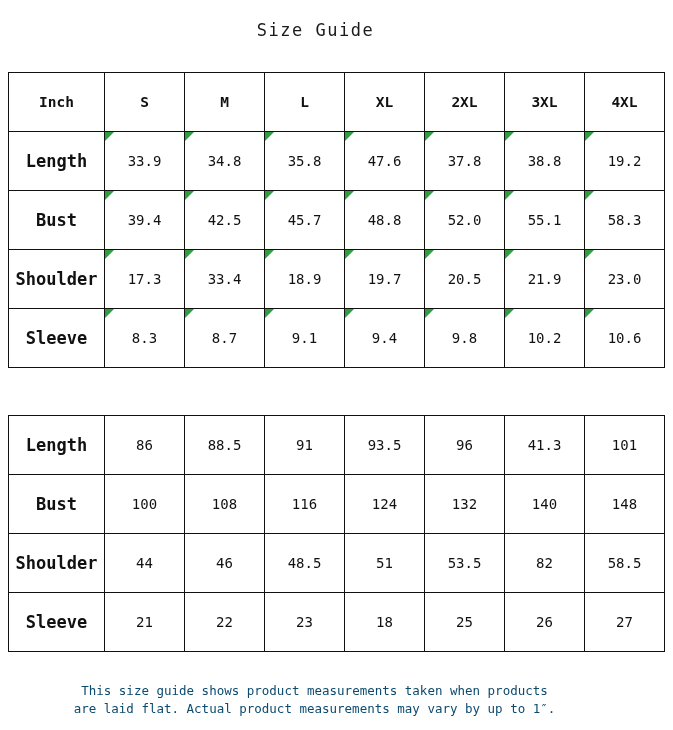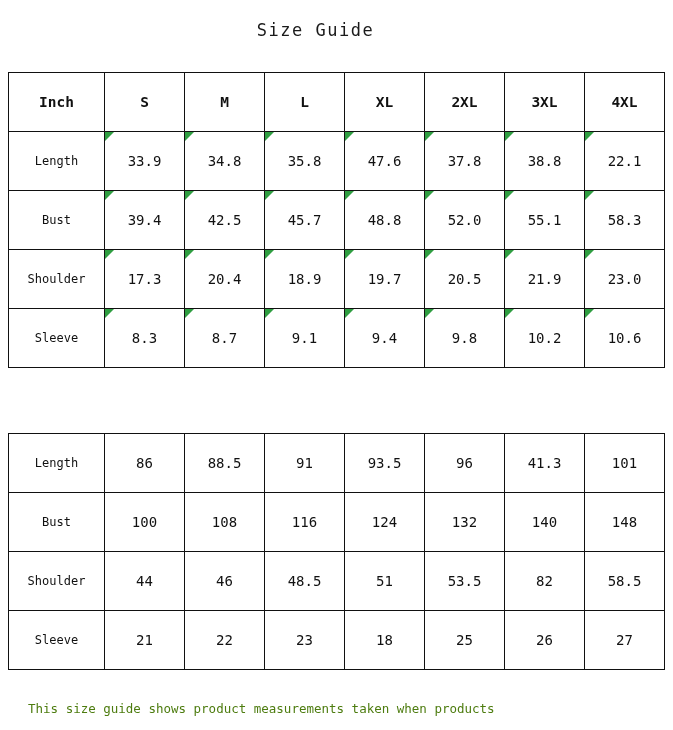--- a/index.html
+++ b/index.html
@@ -50,43 +50,44 @@
     font-size: 14px;
     color: #111111;
     position: relative;
     background: #ffffff;
   }
   td.hdr {
     font-weight: bold;
     font-size: 14.5px;
   }
   td.rowlabel {
-    font-weight: normal;
-    font-size: 12px;
+    font-weight: bold;
+    font-size: 17px;
   }
   
   td.tri::before {
     content: "";
     position: absolute;
     top: 0;
     left: 0;
     width: 0;
     height: 0;
     border-top: 9px solid #2f9e41;
     border-right: 9px solid transparent;
   }
   .gap {
     height: 50px;
   }
   .footnote {
     margin-top: auto;
+    text-align: center;
     font-family: "DejaVu Sans Mono", monospace;
     font-size: 12.5px;
     line-height: 1.45;
-    color: #4d7c0f;
+    color: #0c4a6e;
     padding: 14px 30px 12px 28px;
   }
   .footnote div { white-space: nowrap; }
 </style>
 </head>
 <body>
 
 <div class="page">
 
   <div class="title">Size Guide</div>
@@ -115,36 +116,36 @@
           <td class="hdr">4XL</td>
         </tr>
         <tr>
           <td class="rowlabel">Length</td>
           <td class="tri">33.9</td>
           <td class="tri">34.8</td>
           <td class="tri">35.8</td>
           <td class="tri">47.6</td>
           <td class="tri">37.8</td>
           <td class="tri">38.8</td>
-          <td class="tri">22.1</td>
+          <td class="tri">19.2</td>
         </tr>
         <tr>
           <td class="rowlabel">Bust</td>
           <td class="tri">39.4</td>
           <td class="tri">42.5</td>
           <td class="tri">45.7</td>
           <td class="tri">48.8</td>
           <td class="tri">52.0</td>
           <td class="tri">55.1</td>
           <td class="tri">58.3</td>
         </tr>
         <tr>
           <td class="rowlabel">Shoulder</td>
           <td class="tri">17.3</td>
-          <td class="tri">20.4</td>
+          <td class="tri">33.4</td>
           <td class="tri">18.9</td>
           <td class="tri">19.7</td>
           <td class="tri">20.5</td>
           <td class="tri">21.9</td>
           <td class="tri">23.0</td>
         </tr>
         <tr>
           <td class="rowlabel">Sleeve</td>
           <td class="tri">8.3</td>
           <td class="tri">8.7</td>
@@ -212,15 +213,16 @@
           <td>25</td>
           <td>26</td>
           <td>27</td>
         </tr>
       </tbody>
     </table>
   </div>
 
   <div class="footnote">
     <div>This size guide shows product measurements taken when products</div>
+    <div>are laid flat. Actual product measurements may vary by up to 1″.</div>
   </div>
 
 </div>
 
 </body></html>

